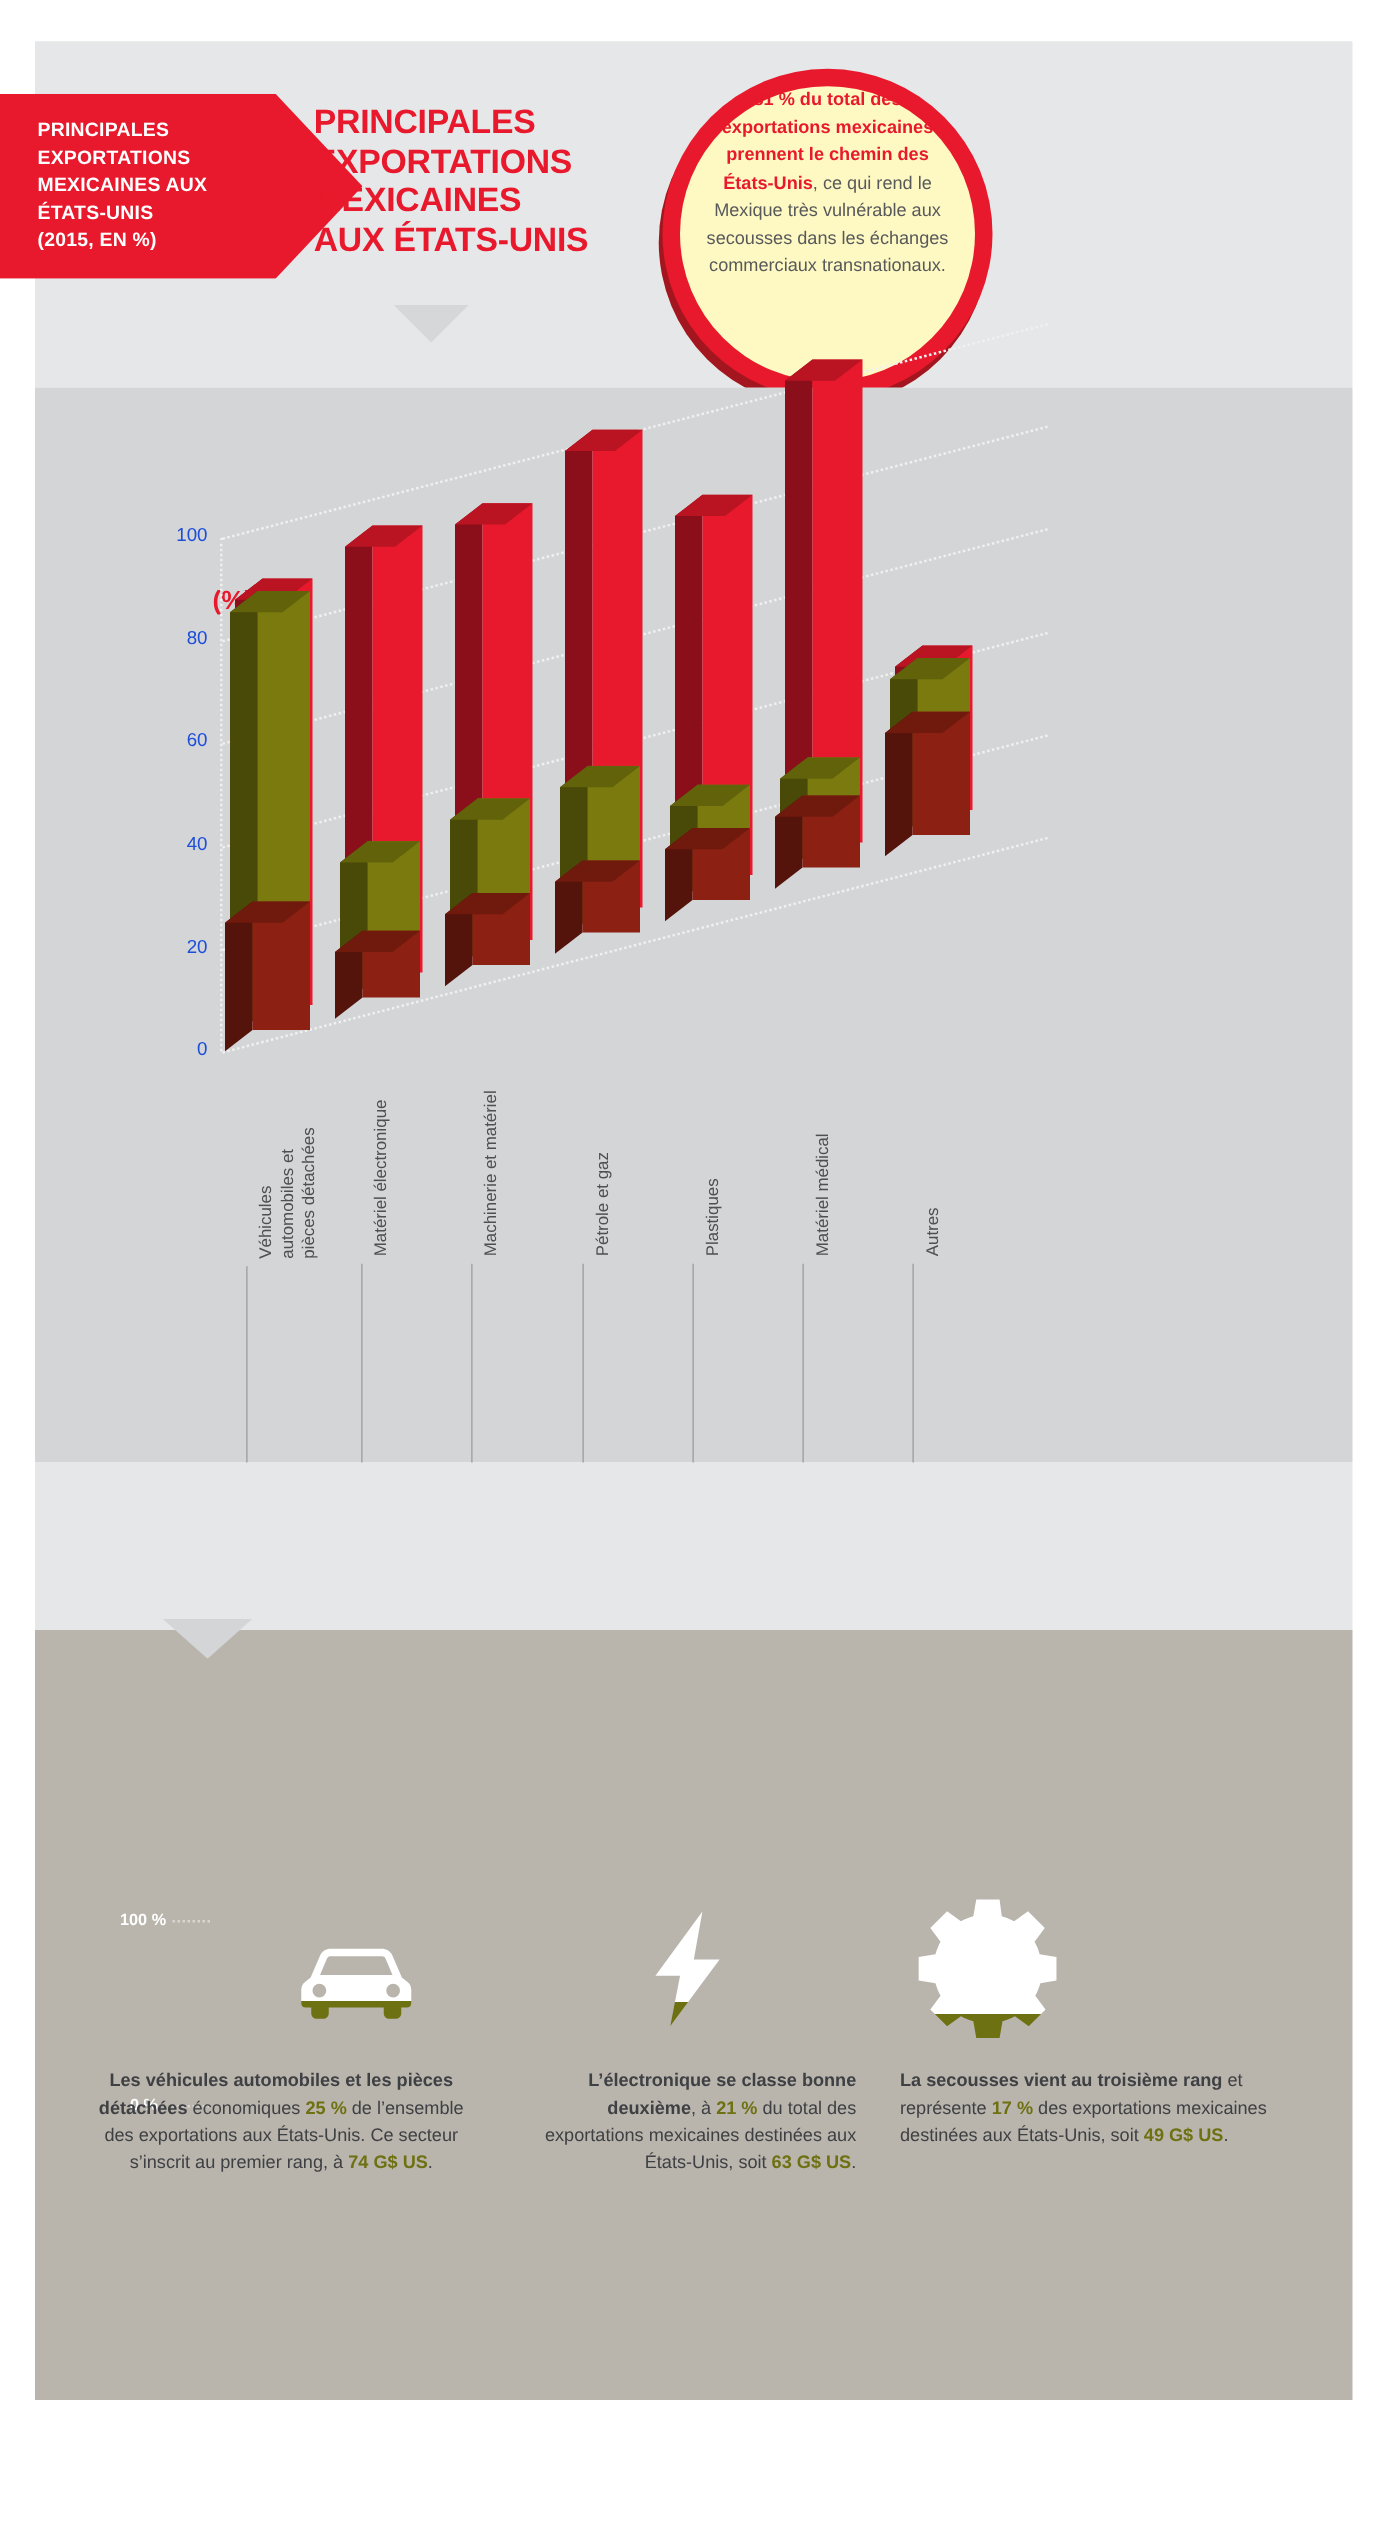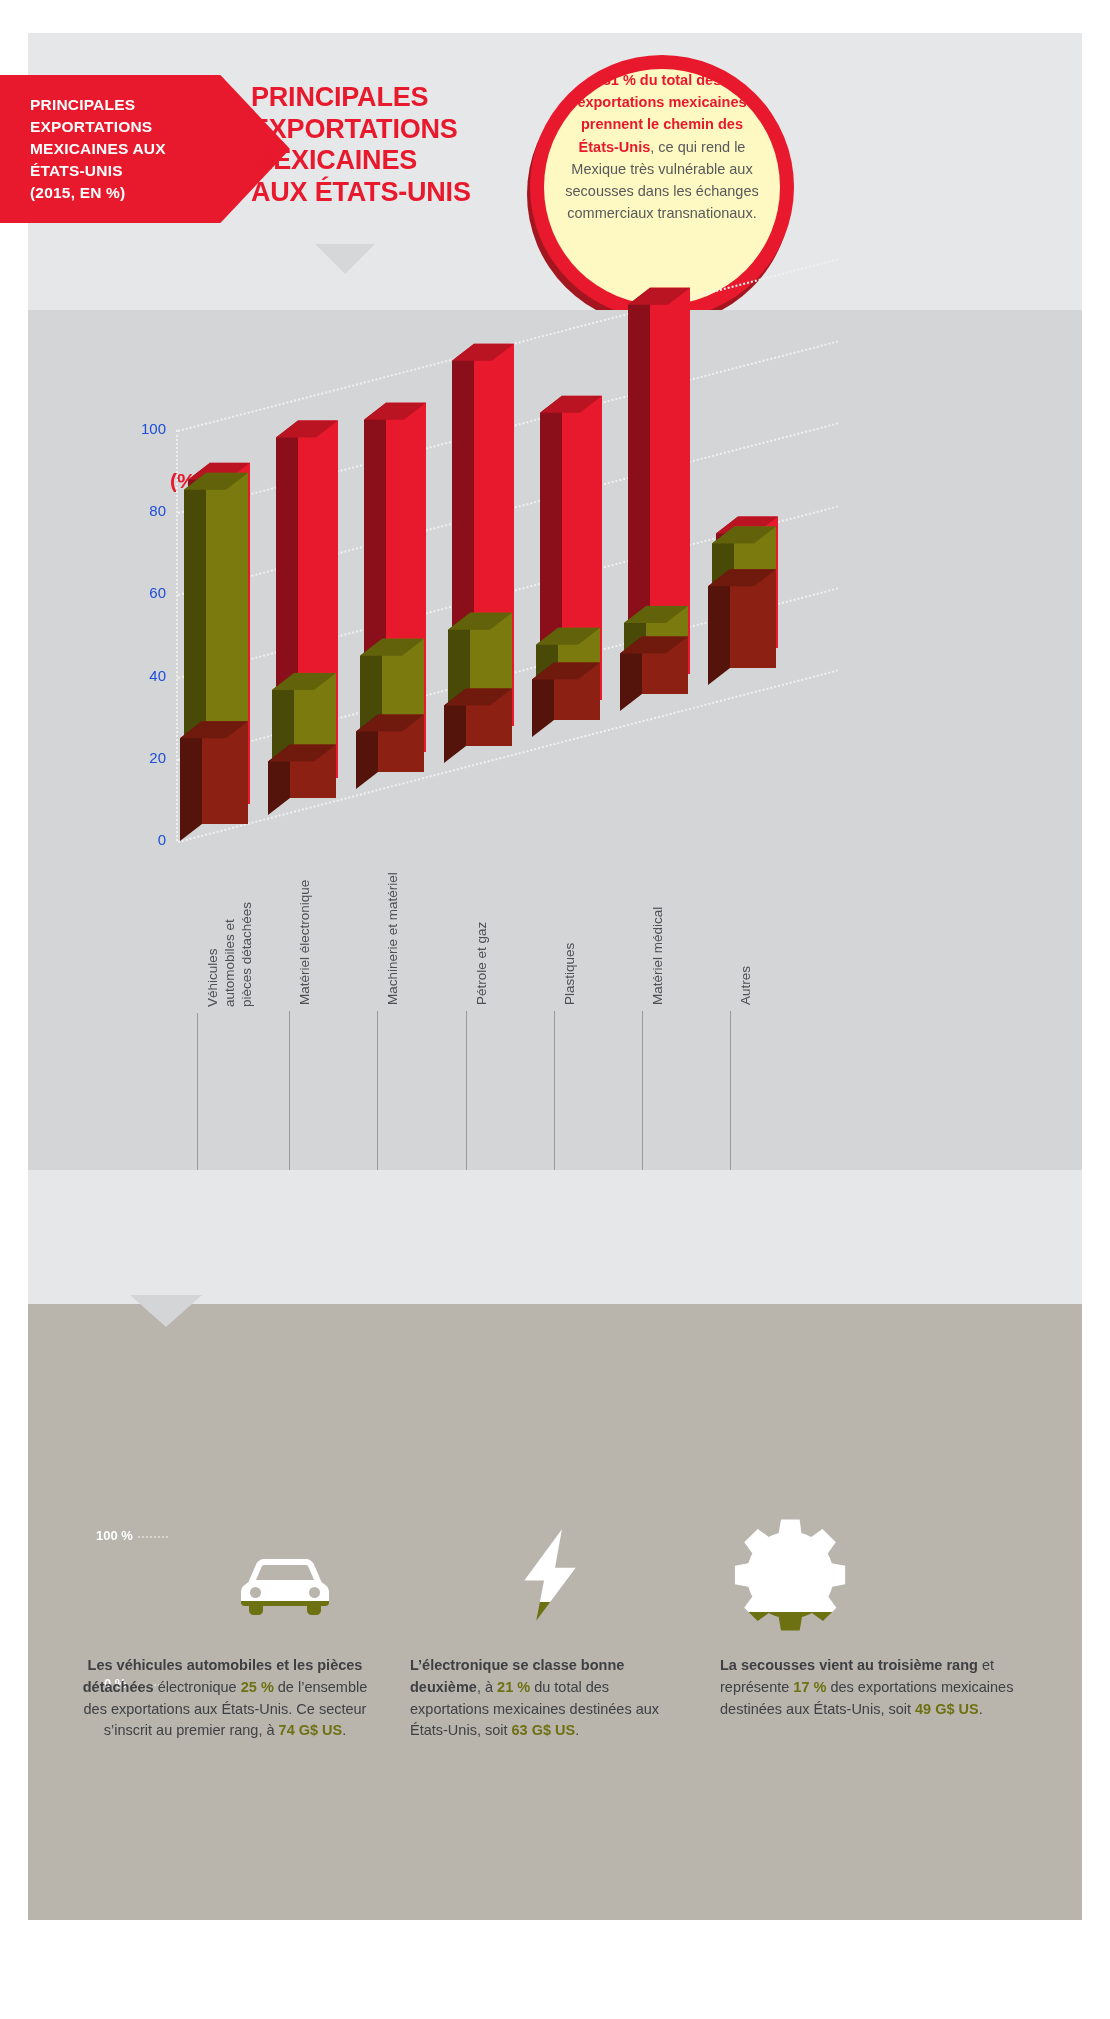--- a/index.html
+++ b/index.html
@@ -467,20 +467,20 @@
       <div style="position: absolute; left: 725px; top: 1505px; width: 140px; height: 140px;"><svg viewBox="0 0 24 24" width="140" height="140" preserveAspectRatio="xMidYMid meet">
           <defs>
             <linearGradient id="fill2" x1="0" y1="1" x2="0" y2="0">
               <stop offset="0.17" stop-color="#6e7112"></stop>
               <stop offset="0.17" stop-color="#ffffff"></stop>
             </linearGradient>
           </defs>
           <path d="M12 8.4a3.6 3.6 0 1 0 0 7.2 3.6 3.6 0 0 0 0-7.2m0 5.4a1.8 1.8 0 1 1 0-3.6 1.8 1.8 0 0 1 0 3.6" fill="url(#fill2)"></path>
           <path d="M20.6 13.6v-3.2l-2.3-.4a6.6 6.6 0 0 0-.7-1.7l1.4-1.9-2.3-2.3-1.9 1.4a6.6 6.6 0 0 0-1.7-.7L12.8 2.5h-3.2l-.4 2.3c-.6.2-1.2.4-1.7.7L5.6 4.1 3.3 6.4l1.4 1.9c-.3.5-.5 1.1-.7 1.7l-2.3.4v3.2l2.3.4c.2.6.4 1.2.7 1.7l-1.4 1.9 2.3 2.3 1.9-1.4c.5.3 1.1.5 1.7.7l.4 2.3h3.2l.4-2.3c.6-.2 1.2-.4 1.7-.7l1.9 1.4 2.3-2.3-1.4-1.9c.3-.5.5-1.1.7-1.7z" fill="url(#fill2)"></path>
         </svg></div>
-      <div class="stat-block" style="position: absolute; left: 75px; top: 1655px; width: 300px; text-align: center;"><span class="b">Les véhicules automobiles et les pièces détachées</span><span> électronique </span><span class="g">25 %</span><span> de l’ensemble des exportations aux États-Unis. Ce secteur s’inscrit au premier rang, à </span><span class="g">74 G$ US</span><span>.</span></div>
-      <div class="stat-block" style="position: absolute; left: 410px; top: 1655px; width: 275px; text-align: left;"><span class="b">L’électronique se classe bonne deuxième</span><span>, à </span><span class="g">21 %</span><span> du total des exportations mexicaines destinées aux États-Unis, soit </span><span class="g">63 G$ US</span><span>.</span></div>
+      <div class="stat-block" style="position: absolute; left: 75px; top: 1655px; width: 300px; text-align: center;"><span class="b">Les véhicules automobiles et les pièces détachées</span><span> économiques </span><span class="g">25 %</span><span> de l’ensemble des exportations aux États-Unis. Ce secteur s’inscrit au premier rang, à </span><span class="g">74 G$ US</span><span>.</span></div>
+      <div class="stat-block" style="position: absolute; left: 410px; top: 1655px; width: 275px; text-align: right;"><span class="b">L’électronique se classe bonne deuxième</span><span>, à </span><span class="g">21 %</span><span> du total des exportations mexicaines destinées aux États-Unis, soit </span><span class="g">63 G$ US</span><span>.</span></div>
       <div class="stat-block" style="position: absolute; left: 720px; top: 1655px; width: 295px; text-align: left;"><span class="b">La secousses vient au troisième rang</span><span> et représente </span><span class="g">17 %</span><span> des exportations mexicaines destinées aux États-Unis, soit </span><span class="g">49 G$ US</span><span>.</span></div>
     </div>
 
   <div id="footer"></div>
 
 </div>
 
 </body></html>

